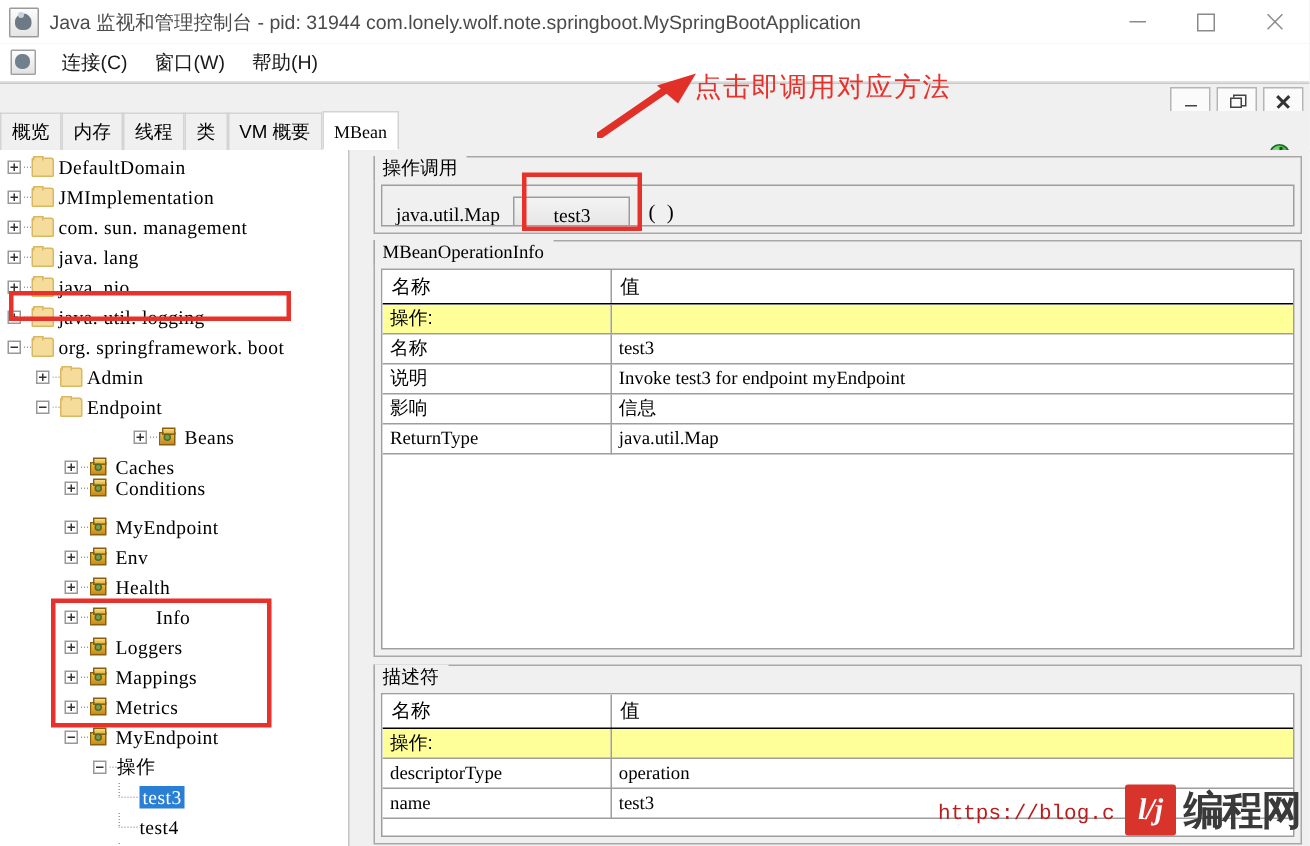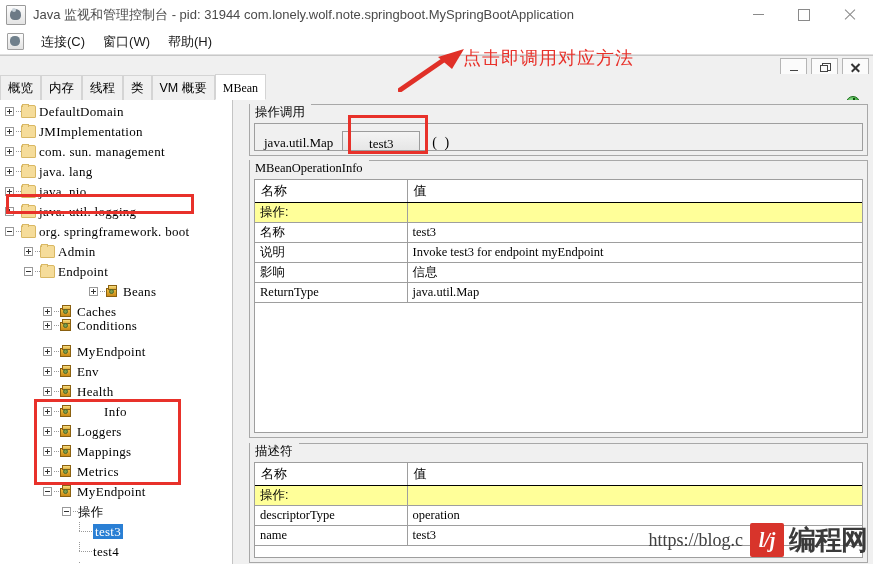--- a/index.html
+++ b/index.html
@@ -155,21 +155,21 @@
     position:absolute;left:244px;top:0;width:629px;height:465px;background:#f0f0f0;
     overflow:hidden;
   }
 
   
   .tnode{
     position:relative;height:20px;line-height:20px;white-space:nowrap;
     font-family:"Liberation Serif","DejaVu Serif",serif;font-size:13px;color:#000;
   }
   .tnode .lbl{position:absolute;top:0;letter-spacing:.3px;}
-  .tnode .lbl.cjk{font-family:Liberation Serif, serif;font-size:12.5px;}
+  .tnode .lbl.cjk{font-family:Liberation Mono, monospace;font-size:12.5px;}
   .toggle{
     position:absolute;top:5px;width:9px;height:9px;border:1px solid #999;
     background:#fff;box-sizing:border-box;
   }
   .toggle:before{
     content:"";position:absolute;left:1px;top:3px;width:5px;height:1px;background:#333;
   }
   .toggle.plus:after{
     content:"";position:absolute;left:3px;top:1px;width:1px;height:5px;background:#333;
   }
@@ -271,22 +271,22 @@
   
   .annot{
     position:absolute;left:463px;top:46px;
     font-family:"Liberation Sans","DejaVu Sans",sans-serif;
     font-size:18px;color:#e8312a;white-space:nowrap;letter-spacing:1px;
   }
   .arrow-svg{position:absolute;left:398px;top:47px;width:75px;height:45px;}
 
   
   .wm-url{
-    position:absolute;right:130px;bottom:14px;font-size:18px;color:#404040;
-    font-family:Liberation Serif, serif;white-space:nowrap;
+    position:absolute;right:130px;bottom:14px;font-size:14px;color:#b91c1c;
+    font-family:Liberation Mono, monospace;white-space:nowrap;
   }
   .wm-logo{
     position:absolute;right:6px;bottom:8px;display:flex;align-items:center;text-align:right;
   }
   .wm-mark{
     width:34px;height:34px;background:#d8342b;color:#fff;
     display:flex;align-items:center;justify-content:center;
     font-family:"Liberation Serif","DejaVu Serif",serif;font-style:italic;
     font-size:20px;font-weight:bold;border-radius:2px;
   }

